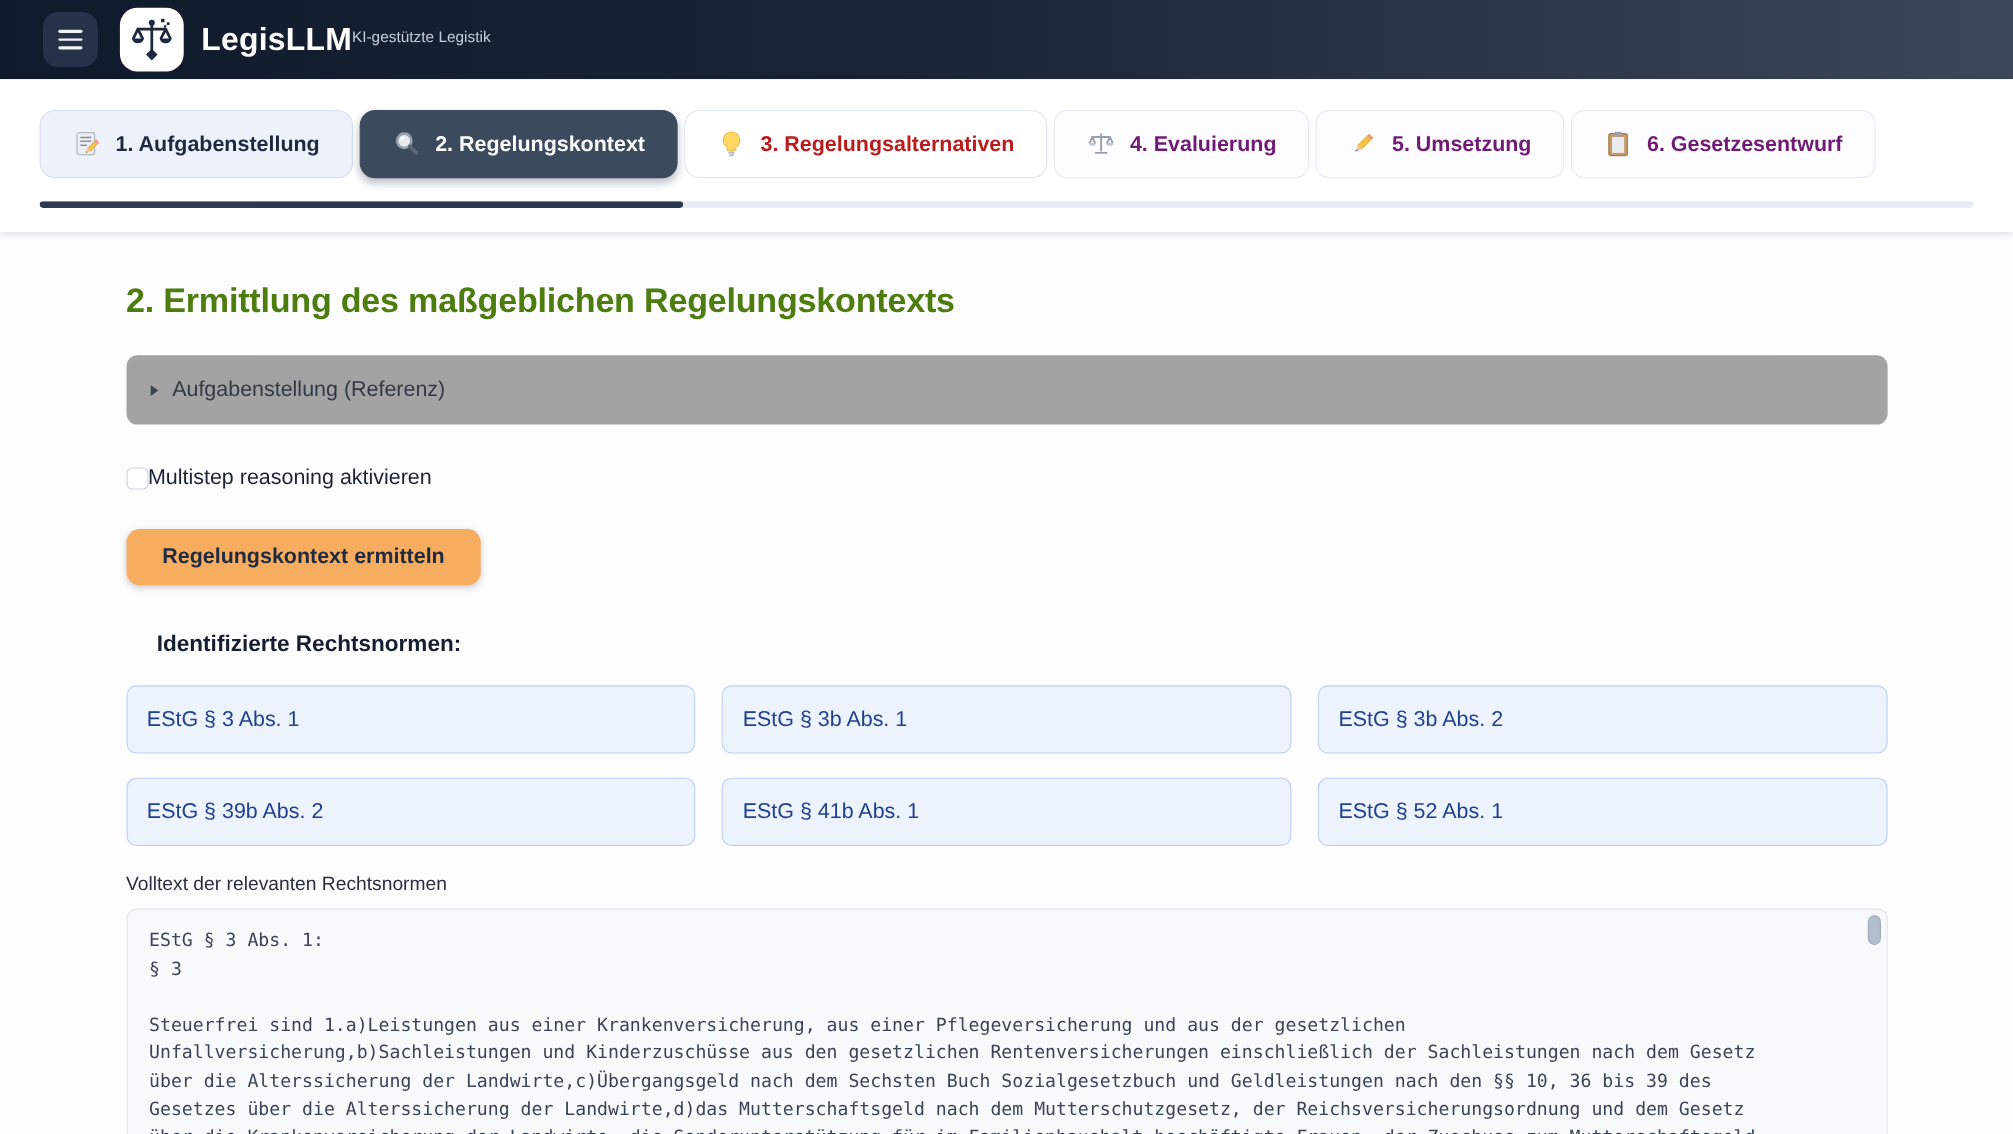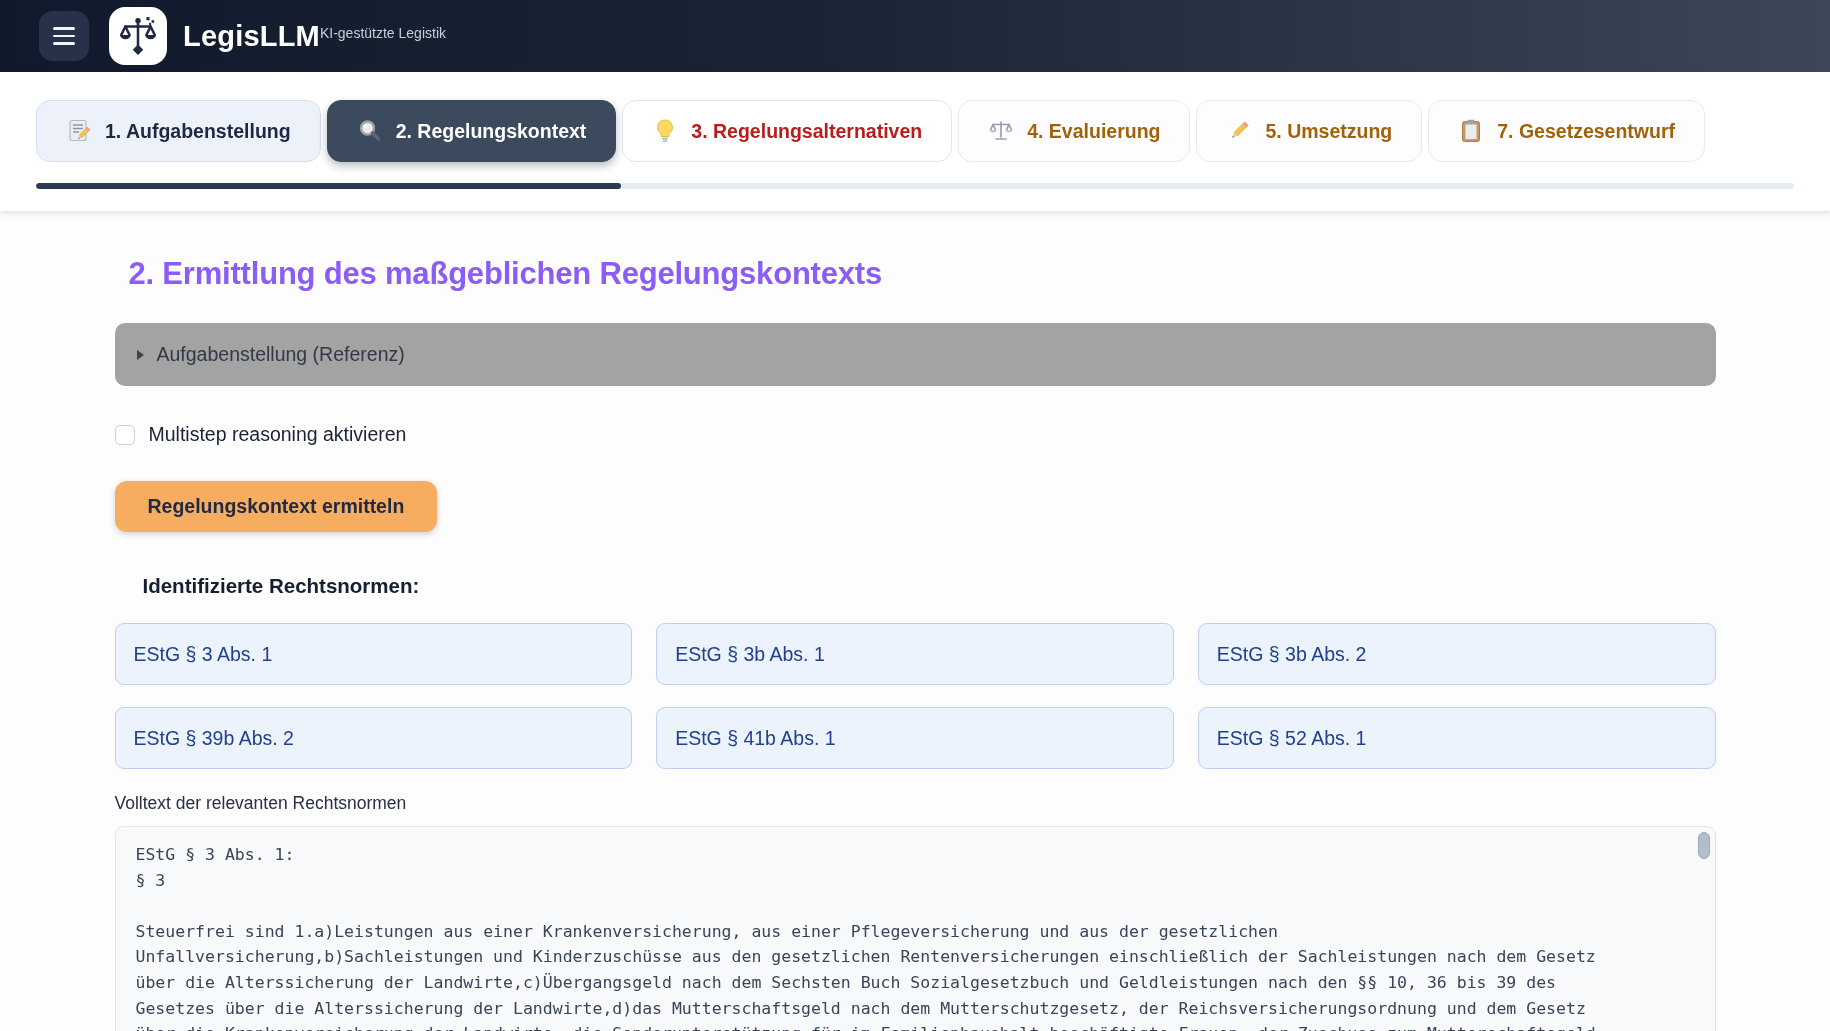--- a/index.html
+++ b/index.html
@@ -21,36 +21,36 @@
 
   
   .toolbar { background:#ffffff; padding:28px 36px 22px 36px; box-shadow:0 2px 6px rgba(25,35,60,.14); position:relative; z-index:2; }
   .tabs { display:flex; gap:6px; }
   .tab { height:62px; border-radius:14px; display:flex; align-items:center; gap:13px;
     padding:0 29px; font-size:19.5px; font-weight:700; border:1px solid transparent;
     white-space:nowrap; cursor:pointer; background:#fff; }
   .tab.visited { background:#edf1fa; border-color:#d6dff1; color:#1d2941; }
   .tab.active  { background:#3c4a5e; border-color:#3c4a5e; color:#ffffff; box-shadow:0 4px 8px rgba(25,35,60,.30); }
   .tab.idle    { background:#ffffff; border-color:#dfe5f0; color:#b91c1c; }
-  .tab.disabled{ background:#fdfdff; border-color:#e5eaf4; color:#a16207; cursor:default; }
+  .tab.disabled{ background:#fdfdff; border-color:#e5eaf4; color:#701a75; cursor:default;border-radius:12px; }
   .tab svg { flex:0 0 auto; }
   .progress-track { margin-top:21px; height:6px; border-radius:3px; background:#e7ebf3; overflow:hidden; }
   .progress-fill { height:100%; border-radius:3px; background:#2d3b52; }
 
   
   .content { width:1601px; margin:0 auto; }
-  .page-heading { margin:45px 0 0 14px; font-size:31px; font-weight:800; color:#8b5cf6; letter-spacing:-.2px; }
+  .page-heading { margin:45px 0 0 0; font-size:31px; font-weight:800; color:#4d7c0f; letter-spacing:-.2px; }
 
   .expander { margin-top:31px; height:63px; background:#a3a3a3; border-radius:10px;
     display:flex; align-items:center; padding:0 22px; gap:13px; cursor:pointer; }
   .caret-right { width:0; height:0; border-left:7px solid #3d4454; border-top:5px solid transparent;
     border-bottom:5px solid transparent; }
   .expander-label { font-size:19.5px; color:#313947; }
 
-  .checkbox-row { margin-top:37px; display:flex; align-items:center; gap:14px; cursor:pointer; }
+  .checkbox-row { margin-top:37px; display:flex; align-items:center; cursor:pointer; }
   .checkbox { width:20px; height:20px; background:#ffffff; border:1px solid #cdd2dc; border-radius:5px; }
   .checkbox-label { font-size:19.5px; color:#1a2336; }
 
   .primary-btn { margin-top:35px; height:51px; padding:0 33px; background:#f7ad60; border:none;
     border-radius:12px; font-family:"Liberation Sans",sans-serif; font-size:19.5px; font-weight:700;
     color:#202b42; cursor:pointer; box-shadow:0 2px 6px rgba(40,40,60,.22); }
 
   .norms-heading { margin-top:42px; font-size:20.5px; font-weight:700; color:#161e32;margin-left:28px; }
 
   .norms-grid { margin-top:25px; display:grid; grid-template-columns:repeat(3,1fr); column-gap:24px; row-gap:22px; }
@@ -161,21 +161,21 @@
       </svg>
       <span>5. Umsetzung</span>
     </div>
 
     <div class="tab disabled">
       <svg width="26" height="26" viewBox="0 0 26 26">
         <rect x="4.5" y="3.5" width="17" height="20" rx="2" fill="#c59a6b" stroke="#a87f4f" stroke-width="1"></rect>
         <rect x="7.5" y="6.5" width="11" height="14.5" fill="#e9ebef"></rect>
         <rect x="9.5" y="1.8" width="7" height="4" rx="1" fill="#9aa1ad"></rect>
       </svg>
-      <span>7. Gesetzesentwurf</span>
+      <span>6. Gesetzesentwurf</span>
     </div>
 
   </div>
   <div class="progress-track">
     <div class="progress-fill" style="width: 33.3%;"></div>
   </div>
 </div>
 
 <div class="content">
 

